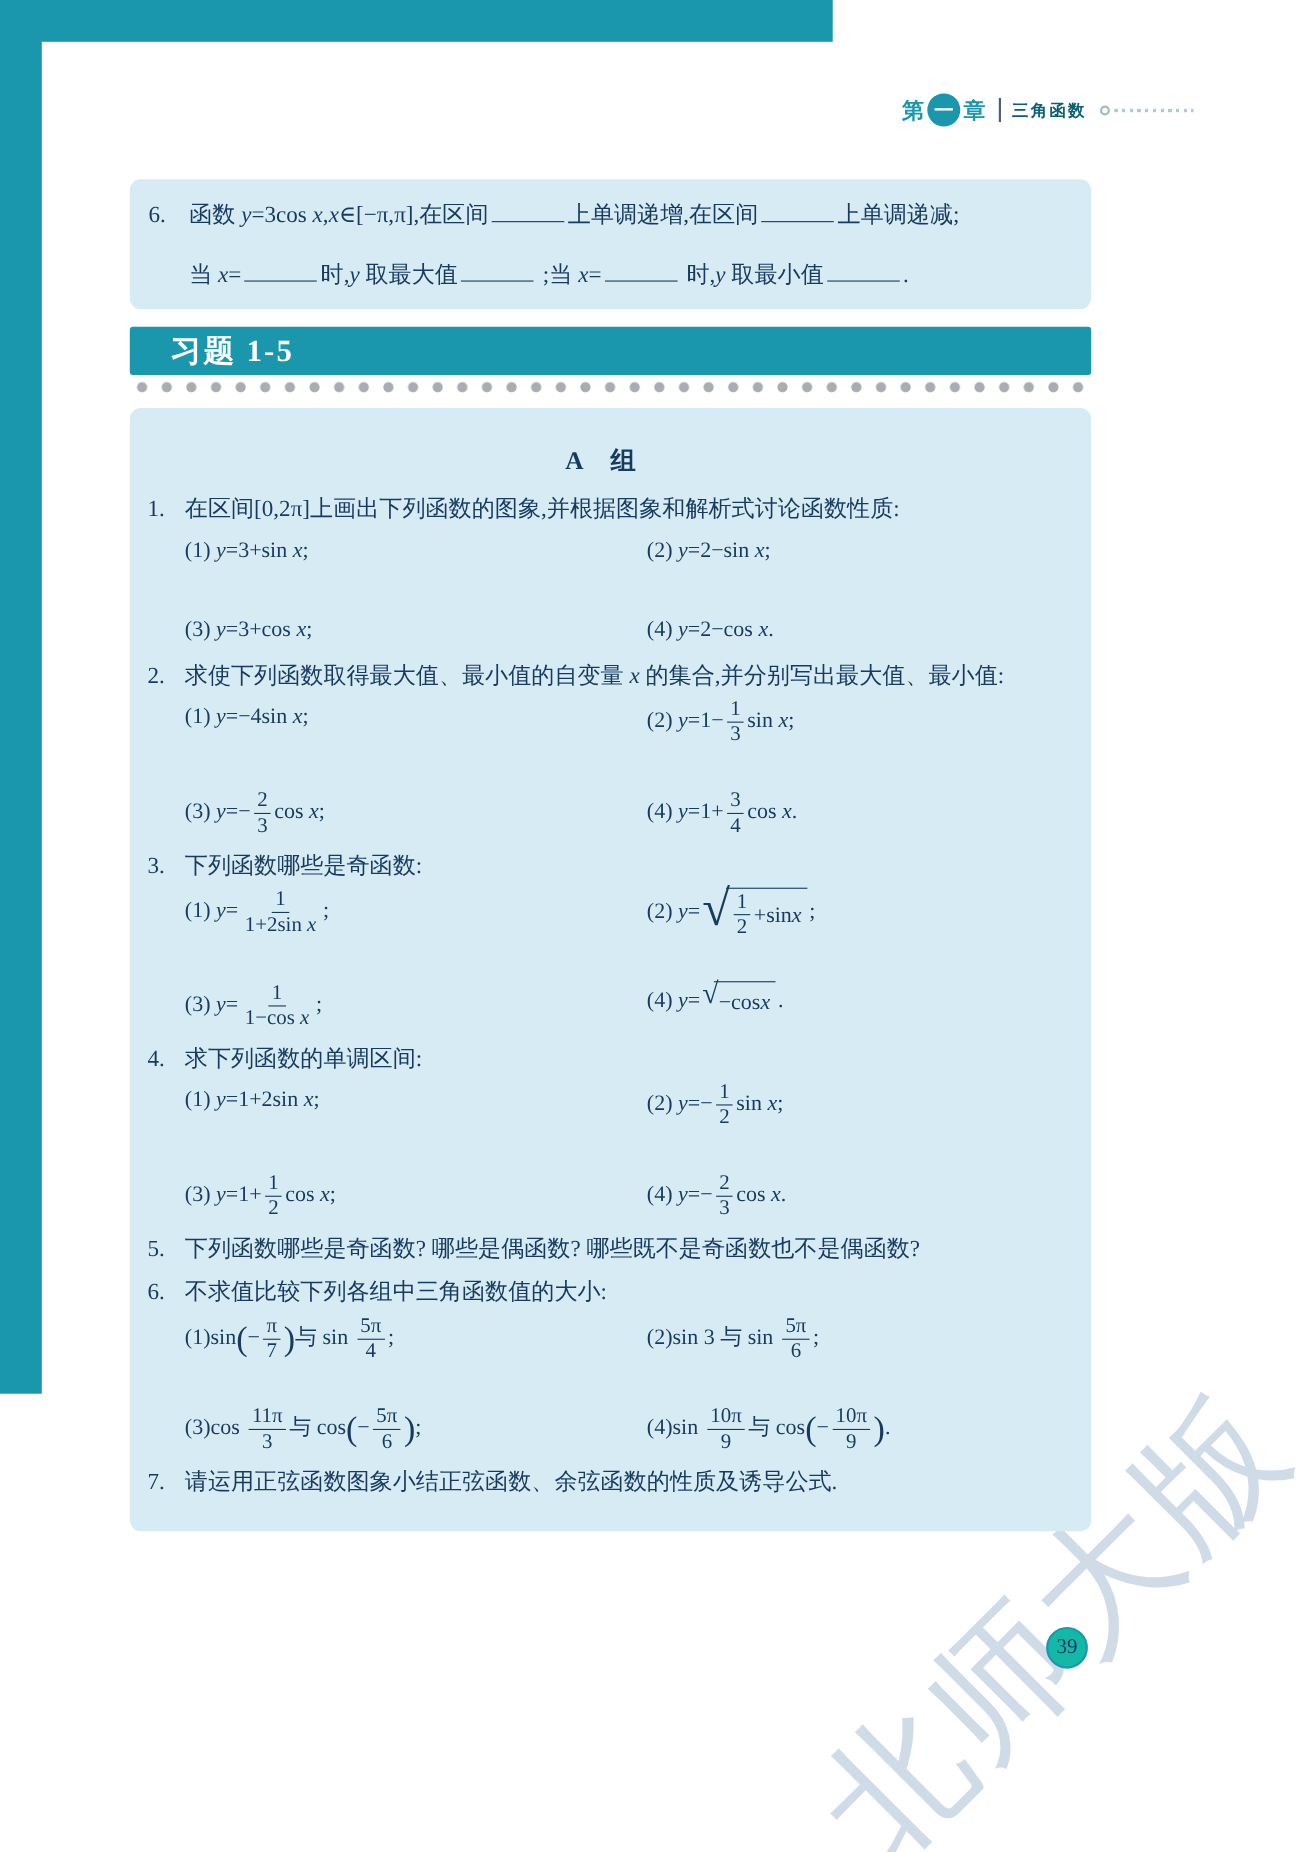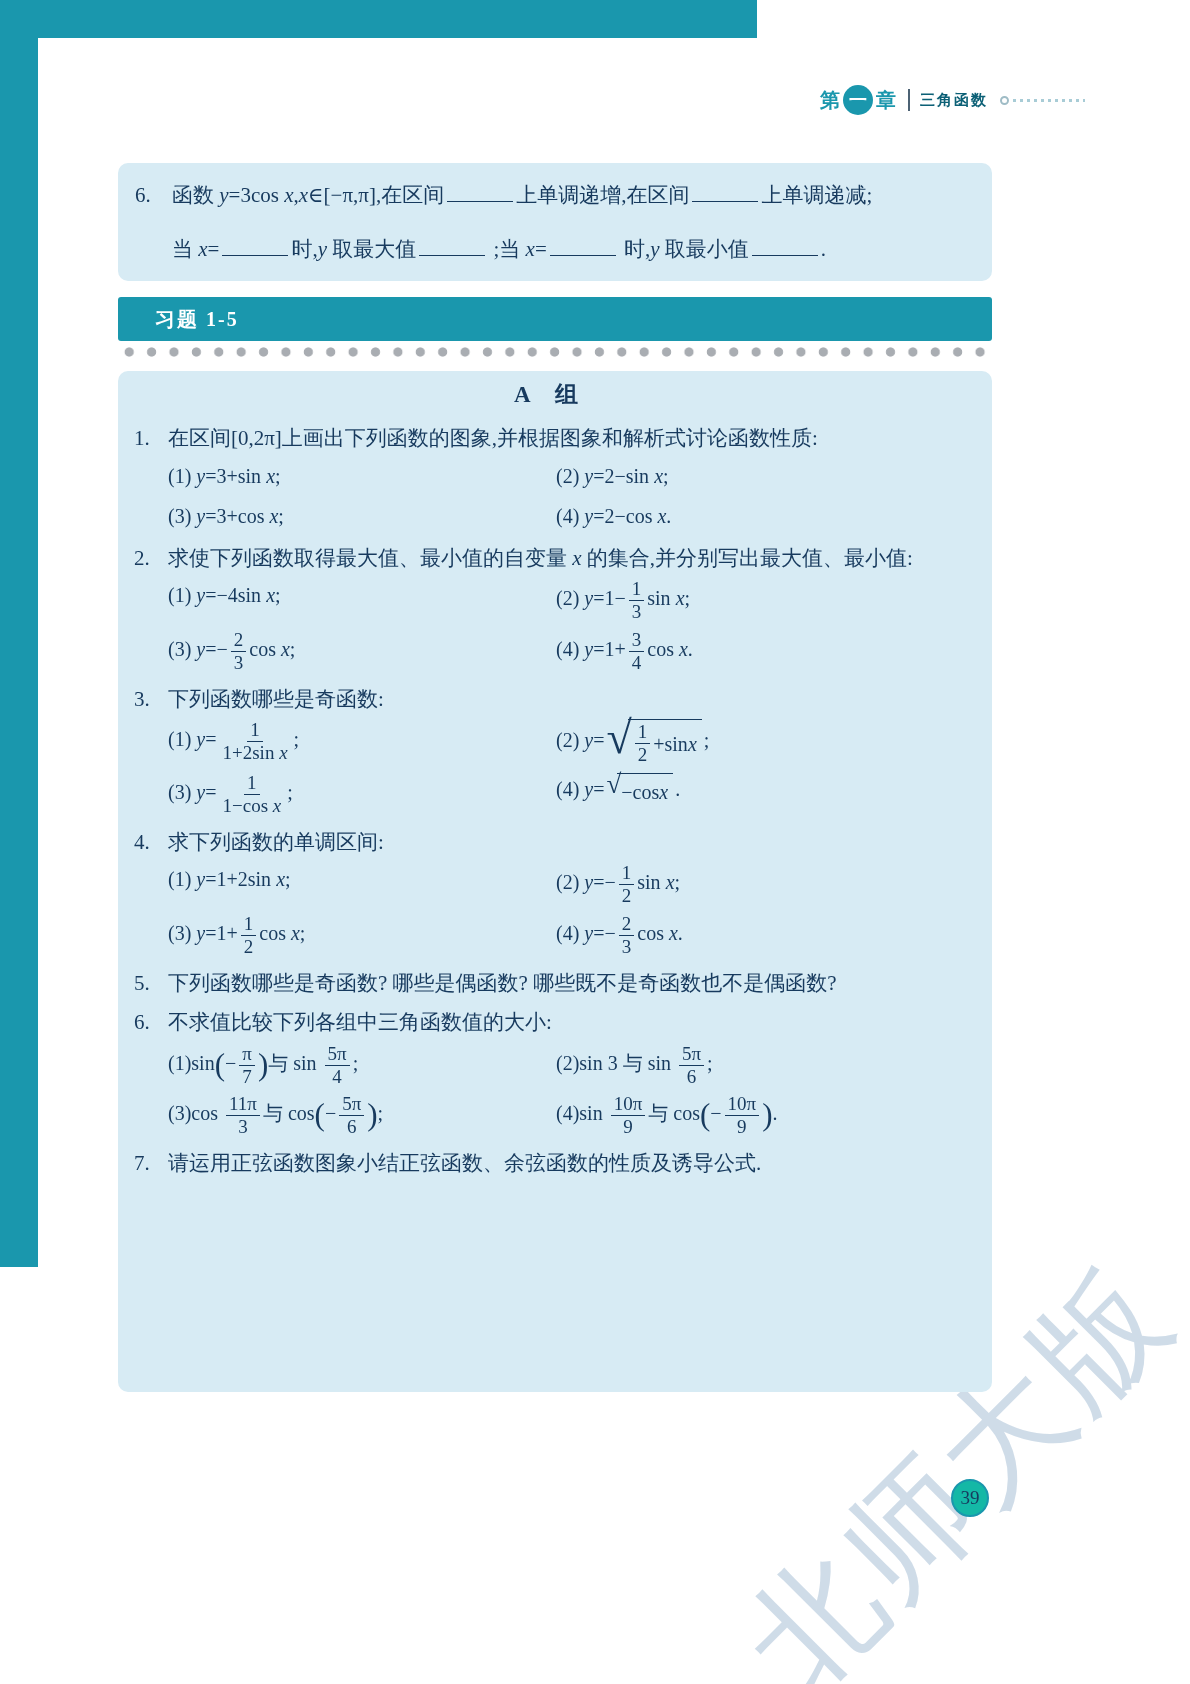--- a/index.html
+++ b/index.html
@@ -39,36 +39,36 @@
   .q6-box{position:absolute;left:118px;top:163px;width:874px;min-height:100px;
     background:var(--lightblue);border-radius:10px;padding:15px 24px 14px 17px;
     display:flex;font-size:21px;line-height:1.7;}
   .q6-box .pnum{min-width:37px;}
   .q6-line{white-space:nowrap;}
   .q6-line + .q6-line{margin-top:18px;}
   .blank{display:inline-block;width:66px;height:0.95em;border-bottom:1.5px solid var(--ink);margin:0 3px;}
 
   
   .banner{position:absolute;left:118px;top:297px;width:874px;height:44px;background:var(--teal);
-    color:#fff;font-size:20px;font-weight:bold;letter-spacing:2px;
+    color:#fff;font-size:28px;font-weight:bold;letter-spacing:2px;
     display:flex;align-items:center;padding-left:37px;border-radius:3px;}
 
   
   .dots-row{position:absolute;left:118px;top:346px;width:874px;height:12px;
     background-image:radial-gradient(circle,#a9adb2 4.2px,transparent 5px);
     background-size:22.4px 12px;background-position:0 50%;background-repeat:repeat-x;}
 
   
   .main-box{position:absolute;left:118px;top:371px;width:874px;min-height:1021px;
-    background:var(--lightblue);border-radius:10px;padding:4px 24px 24px 16px;}
+    background:var(--lightblue);border-radius:10px;padding:28px 24px 24px 16px;}
   .group-title{text-align:center;font-size:23px;font-weight:bold;letter-spacing:10px;margin:4px 0 12px;color:var(--ink);}
   .prob{margin-top:6px;}
   .stem{display:flex;font-size:21px;line-height:1.6;}
   .stem .pnum{min-width:34px;}
-  .items{display:grid;grid-template-columns:388px 1fr;padding-left:34px;}
+  .items{display:grid;grid-template-columns:388px 1fr;padding-left:34px;gap:32px;}
   .item{font-size:20px;line-height:1.7;padding:3px 0;}
 
   
   i{font-style:italic;}
   .fr{display:inline-flex;flex-direction:column;align-items:center;vertical-align:middle;
     margin:0 3px;line-height:1.15;text-align:center;}
   .fr>span{padding:0 3px;font-size:19px;}
   .fr>span:first-child{border-bottom:1.5px solid currentColor;}
   .sq{display:inline-flex;align-items:flex-start;vertical-align:middle;margin:0 2px;}
   .sq .rad{font-size:27px;line-height:1;margin-right:-4px;transform:translateY(-2px);}

